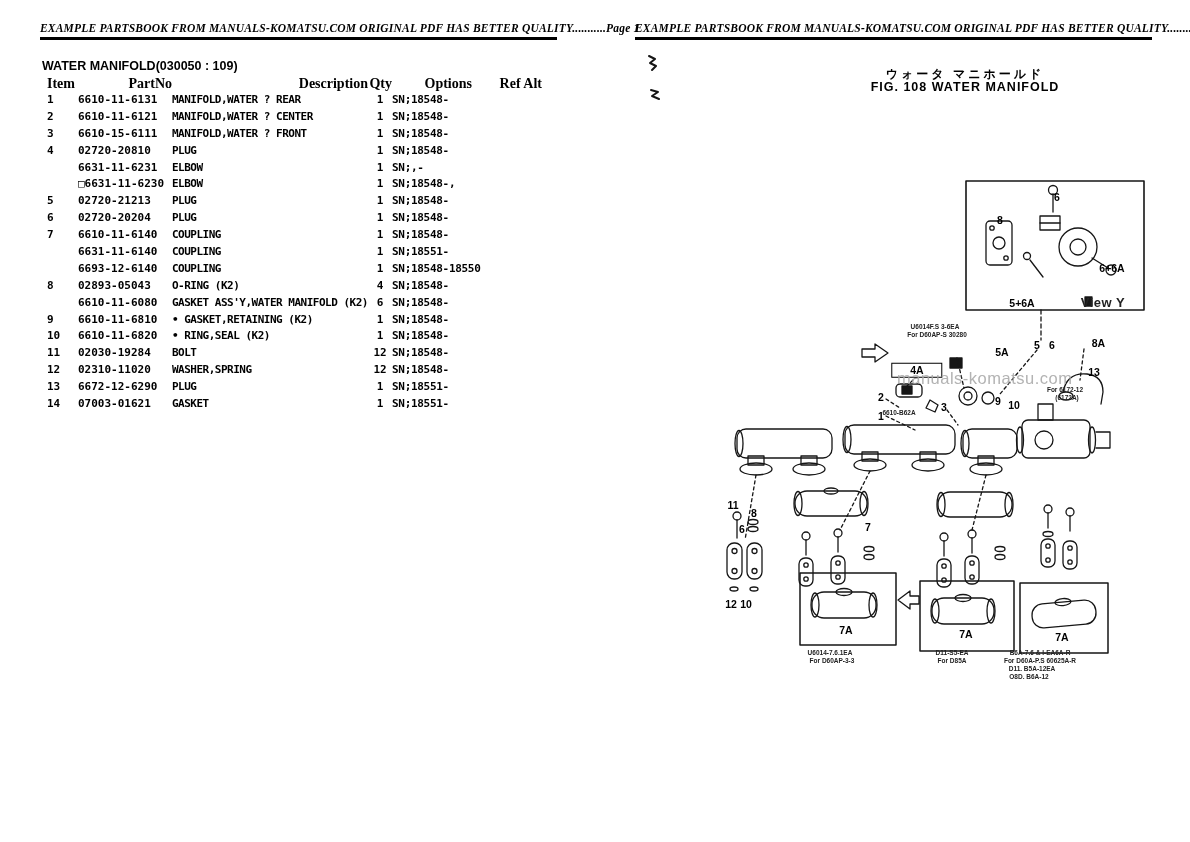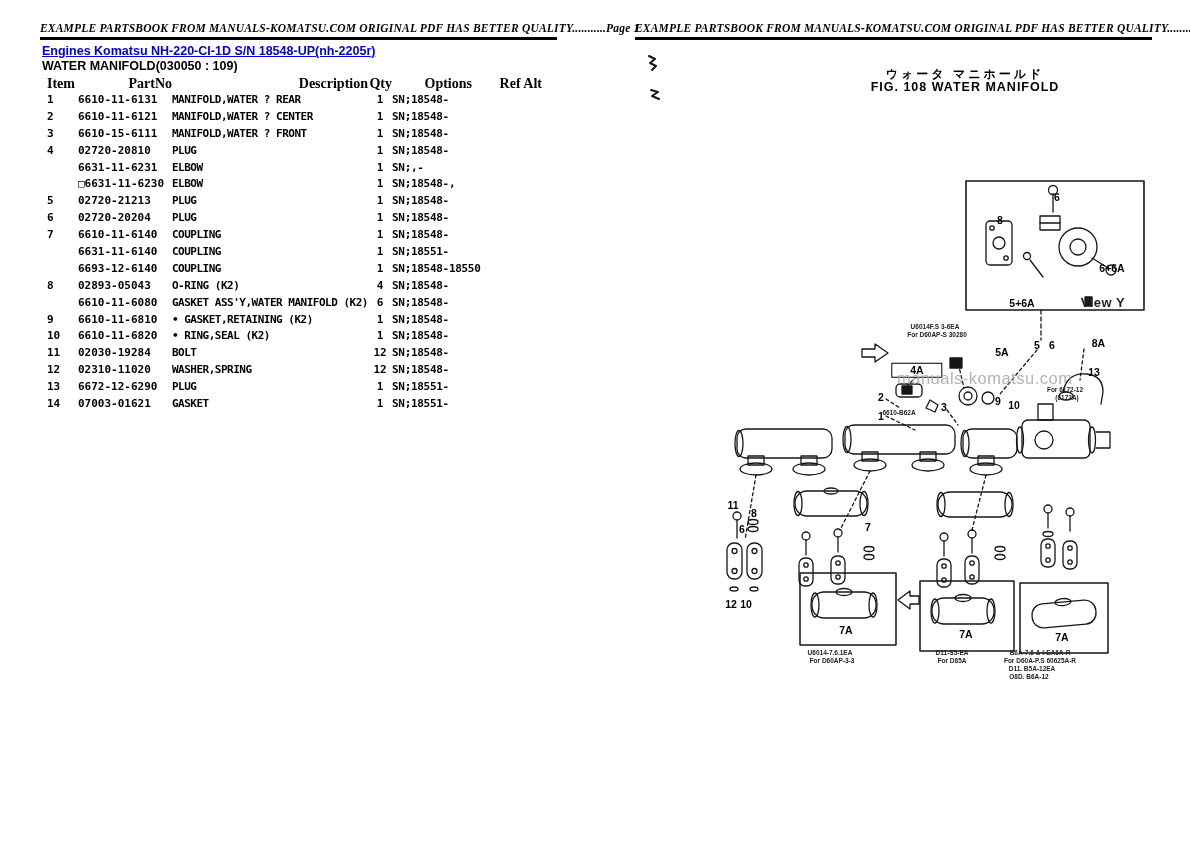--- a/index.html
+++ b/index.html
@@ -50,21 +50,20 @@
         color:#222;white-space:nowrap;line-height:1.1;}
   .anno.view{font-size:13px;letter-spacing:.5px;}
 </style>
 </head>
 <body>
 
 <div class="canvas">
 
   <div class="page-header hdr-left">EXAMPLE PARTSBOOK FROM MANUALS-KOMATSU.COM ORIGINAL PDF HAS BETTER QUALITY...........Page 1</div>
 
-  <a class="doc-link">Engines Komatsu NH-220-CI-1D S/N 18548-UP(nh-2205r)</a>
 
   <div class="doc-title">WATER MANIFOLD(030050 : 109)</div>
 
   <div class="ptable">
     <div class="thead">
       <span>Item</span>
       <span>PartNo</span>
       <span>Description</span>
       <span>Qty</span>
       <span>Options</span>

